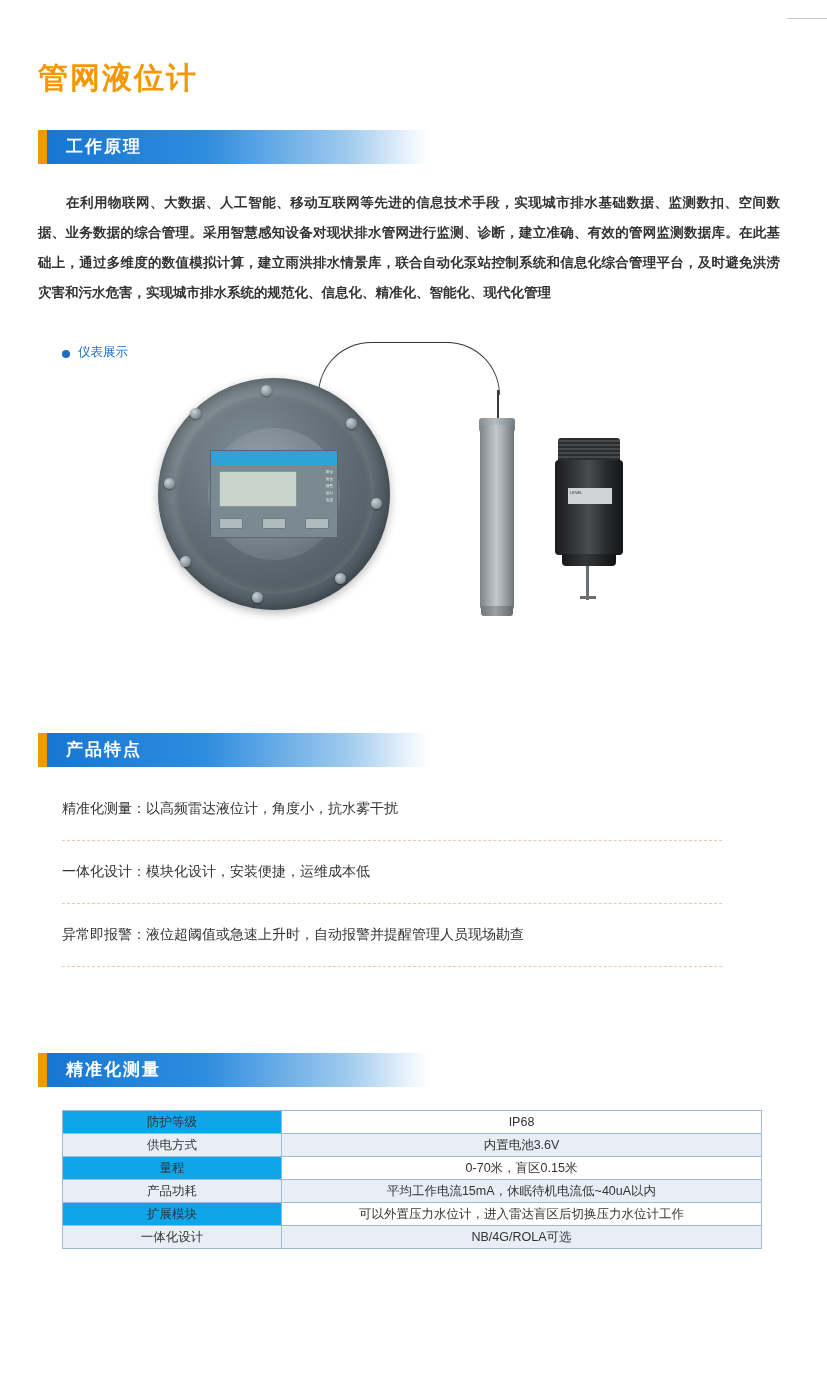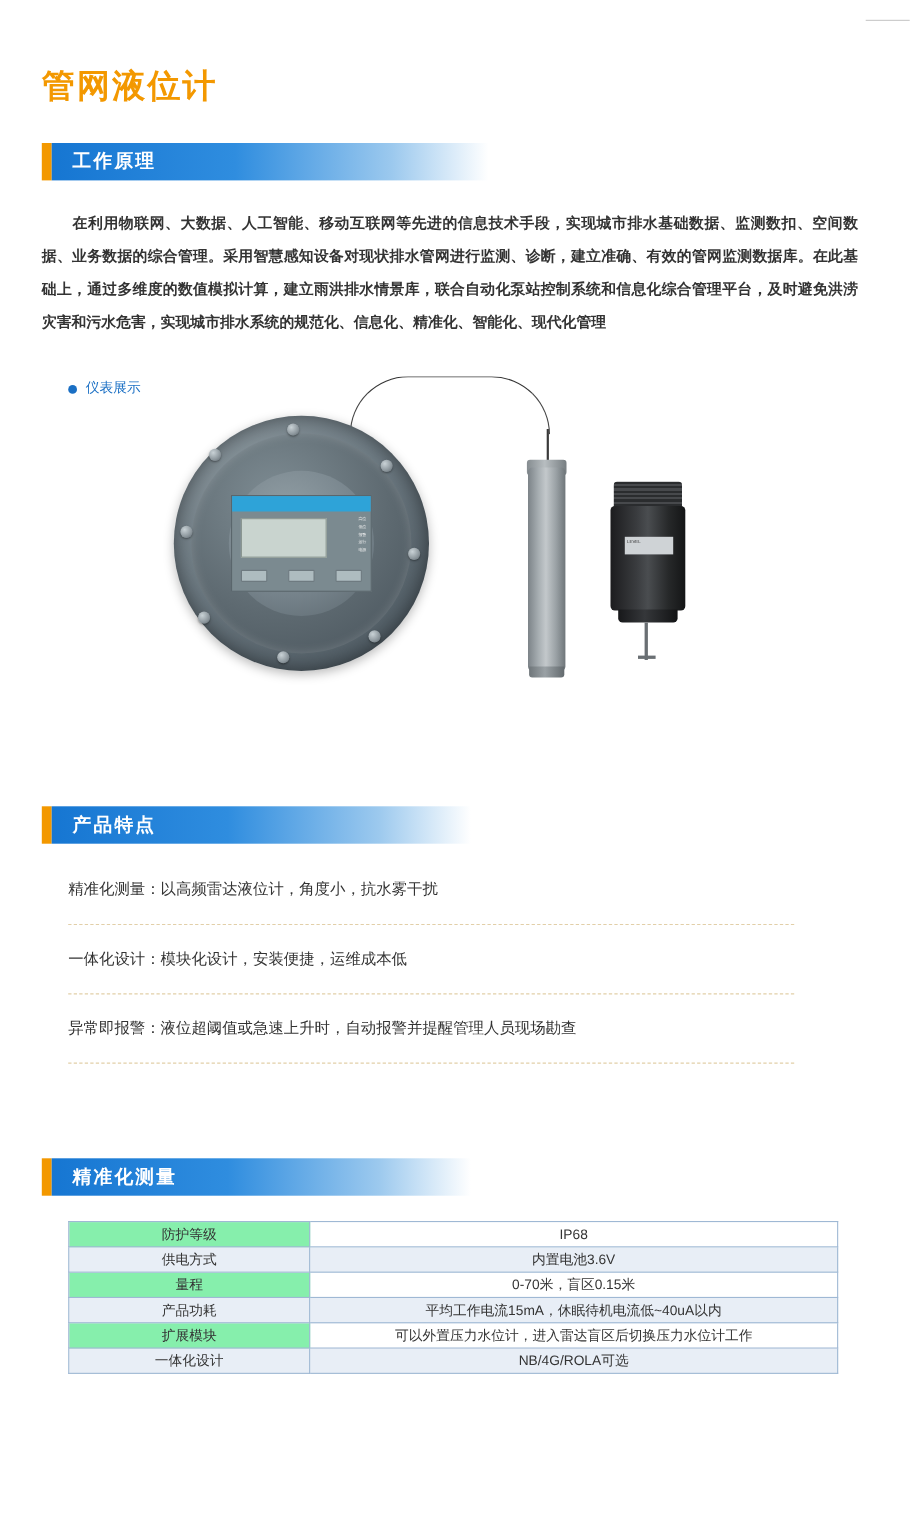--- a/index.html
+++ b/index.html
@@ -68,21 +68,21 @@
     left: 28px;
     top: 0;
     height: 34px;
     line-height: 34px;
     color: #ffffff;
     font-size: 17px;
     font-weight: bold;
     letter-spacing: 2px;
   }
 
-  #sec-principle { top: 130px; padding-left: 16px; }
+  #sec-principle { top: 130px; }
   #sec-features  { top: 733px; }
   #sec-specs     { top: 1053px; }
 
   .paragraph {
     position: absolute;
     left: 38px;
     top: 188px;
     width: 742px;
     font-size: 13.5px;
     line-height: 30px;
@@ -366,21 +366,21 @@
   }
   .spec-table td {
     border: 1px solid #9fb8d4;
     height: 22px;
     padding: 0 6px;
     text-align: center;
     color: #333;
   }
   .spec-table td.key {
     width: 206px;
-    background: #86efac;
+    background: #0ea5e9;
   }
   .spec-table tr:nth-child(even) td {
     background: #e8eef6;
   }
   .spec-table tr:nth-child(even) td.key {
     background: #e8eef6;
   }
 </style>
 </head>
 <body>

